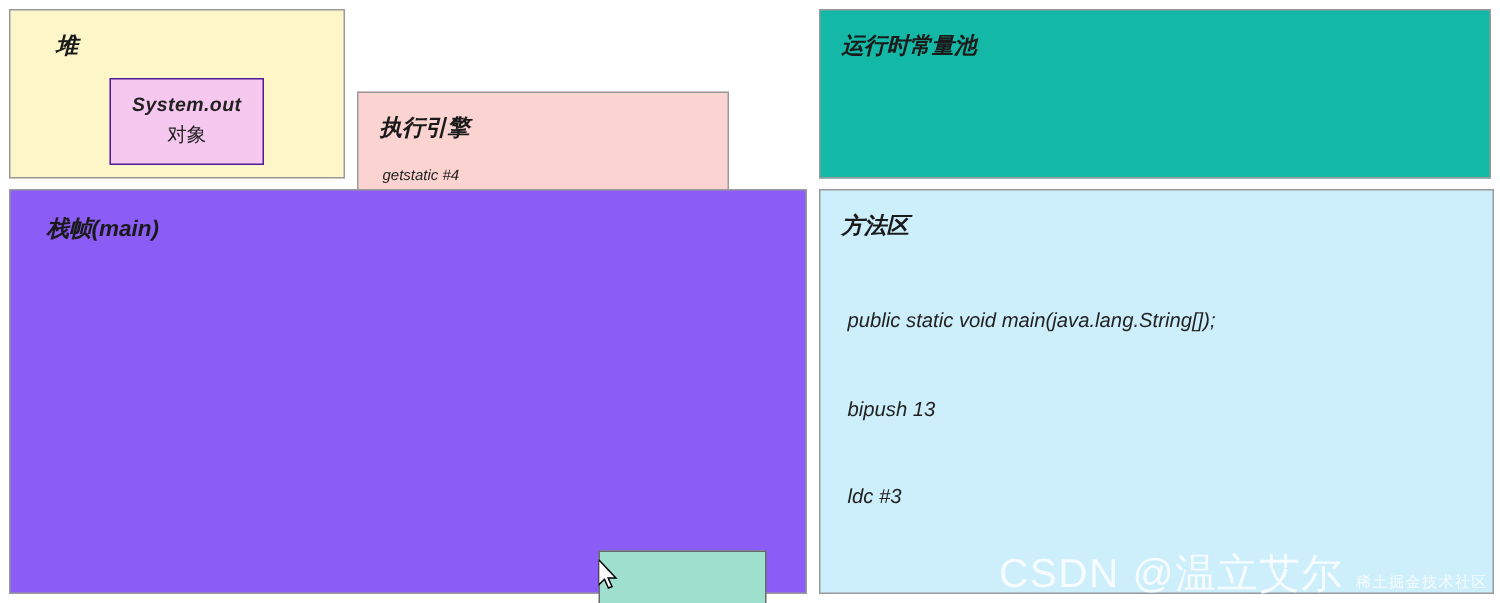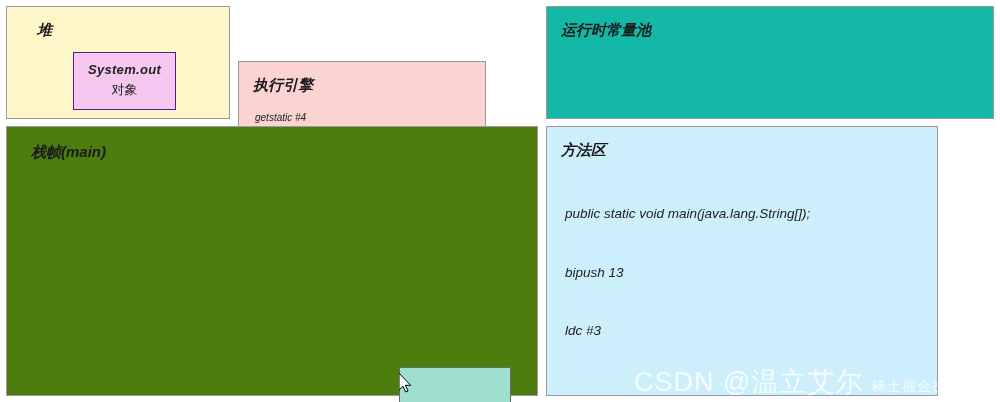--- a/index.html
+++ b/index.html
@@ -90,21 +90,21 @@
   .pool-row {
     display: flex;
     line-height: 19px;
     white-space: pre;
   }
   .pool-key { width: 140px; }
   .pool-val { }
   
   #stack {
     left: 6px; top: 126px; width: 532px; height: 270px;
-    background: #4d7c0f;
+    background: #8b5cf6;
   }
   #stack .panel-title { position: absolute; left: 24px; top: 16px; }
   
   .opstack {
     position: absolute;
     left: 392px; top: 240px;
     width: 112px;
     height: 144px;
     border-left: 1px solid #6a6a6a;
     border-right: 1px solid #6a6a6a;
@@ -119,21 +119,21 @@
     box-sizing: border-box;
   }
   .cursor {
     position: absolute;
     left: 392px; top: 246px;
     width: 14px; height: 20px;
     pointer-events: none;
   }
   
   #method {
-    left: 546px; top: 126px; width: 392px; height: 270px;
+    left: 546px; top: 126px; width: 450px; height: 270px;
     background: #cdeefb;
   }
   #method .panel-title { position: absolute; left: 14px; top: 14px; }
   .code {
     position: absolute;
     left: 18px; top: 38px;
     font-style: italic;
     font-size: 13.5px;
     line-height: 19.5px;
     color: #222;
@@ -142,21 +142,21 @@
   .watermark {
     position: absolute;
     right: 8px;
     bottom: 2px;
     font-size: 27px;
     color: rgba(255,255,255,0.82);
     letter-spacing: 1px;
     white-space: nowrap;
   }
   .watermark .small {
-    font-size: 14px;
+    font-size: 10px;
   }
 </style>
 </head>
 <body>
 
 <div class="stage">
 
   <div class="panel" id="heap">
     <div class="panel-title">堆</div>
     <div class="sysout-box" id="heap-sysout">

